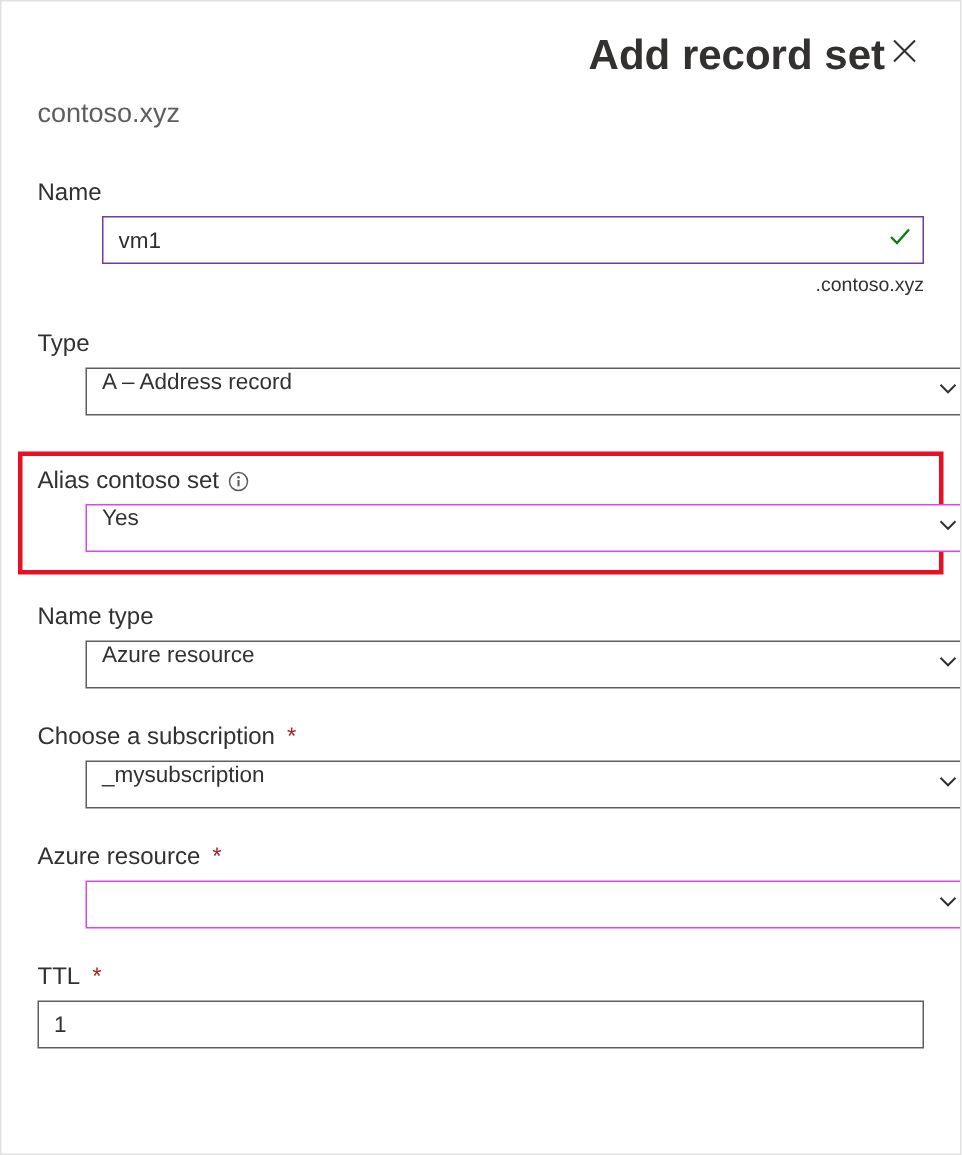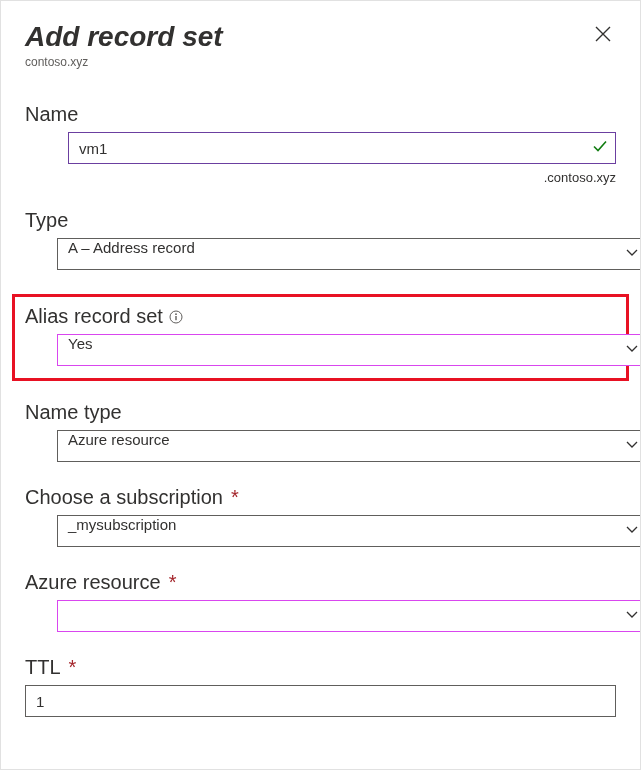--- a/index.html
+++ b/index.html
@@ -11,46 +11,45 @@
     body {
       width: 641px;
       height: 770px;
       background: #fff;
       padding: 20px 24px;
       color: #323130;
       border: 1px solid #e1e1e1;
     }
     .header-row {
       display: flex;
-      justify-content: space-between;
+      justify-content: flex-end;
       align-items: flex-start;
-      margin-bottom: 2px;
-      font-style: italic;
+      margin-bottom: 12px;
     }
     .page-title {
       font-size: 28px;
       font-weight: 600;
       color: #323130;
     }
     .close-btn {
       cursor: pointer;
       padding: 4px;
       color: #323130;
     }
     .close-btn svg { display: block; }
     .subtitle {
-      font-size: 12px;
+      font-size: 18px;
       color: #605e5c;
       margin-bottom: 34px;
     }
     .form-group {
       margin-bottom: 24px;
     }
     .label {
-      font-size: 20px;
+      font-size: 16px;
       color: #323130;
       margin-bottom: 6px;
       display: flex;
       align-items: center;
       gap: 6px;
     }
     .required {
       color: #a4262c;
       margin-left: 2px;
     }
@@ -166,21 +165,21 @@
       <svg width="14" height="14" viewBox="0 0 14 14">
           <path d="M2 5 L7 10 L12 5" stroke="currentColor" stroke-width="1.3" fill="none"></path>
         </svg>
     </span>
   </div>
 </div>
 
 <div class="highlight-box">
   <div class="form-group">
     <div class="label">
-      <span>Alias record set</span>
+      <span>Alias contoso set</span>
       <span class="info-icon">
         <svg width="14" height="14" viewBox="0 0 14 14">
             <circle cx="7" cy="7" r="6" stroke="currentColor" stroke-width="1" fill="none"></circle>
             <circle cx="7" cy="4.2" r="0.9" fill="currentColor"></circle>
             <rect x="6.3" y="6" width="1.4" height="4.2" fill="currentColor"></rect>
           </svg>
       </span>
     </div>
     <div class="select-wrapper purple-border">
       <span class="select-value">Yes</span>

